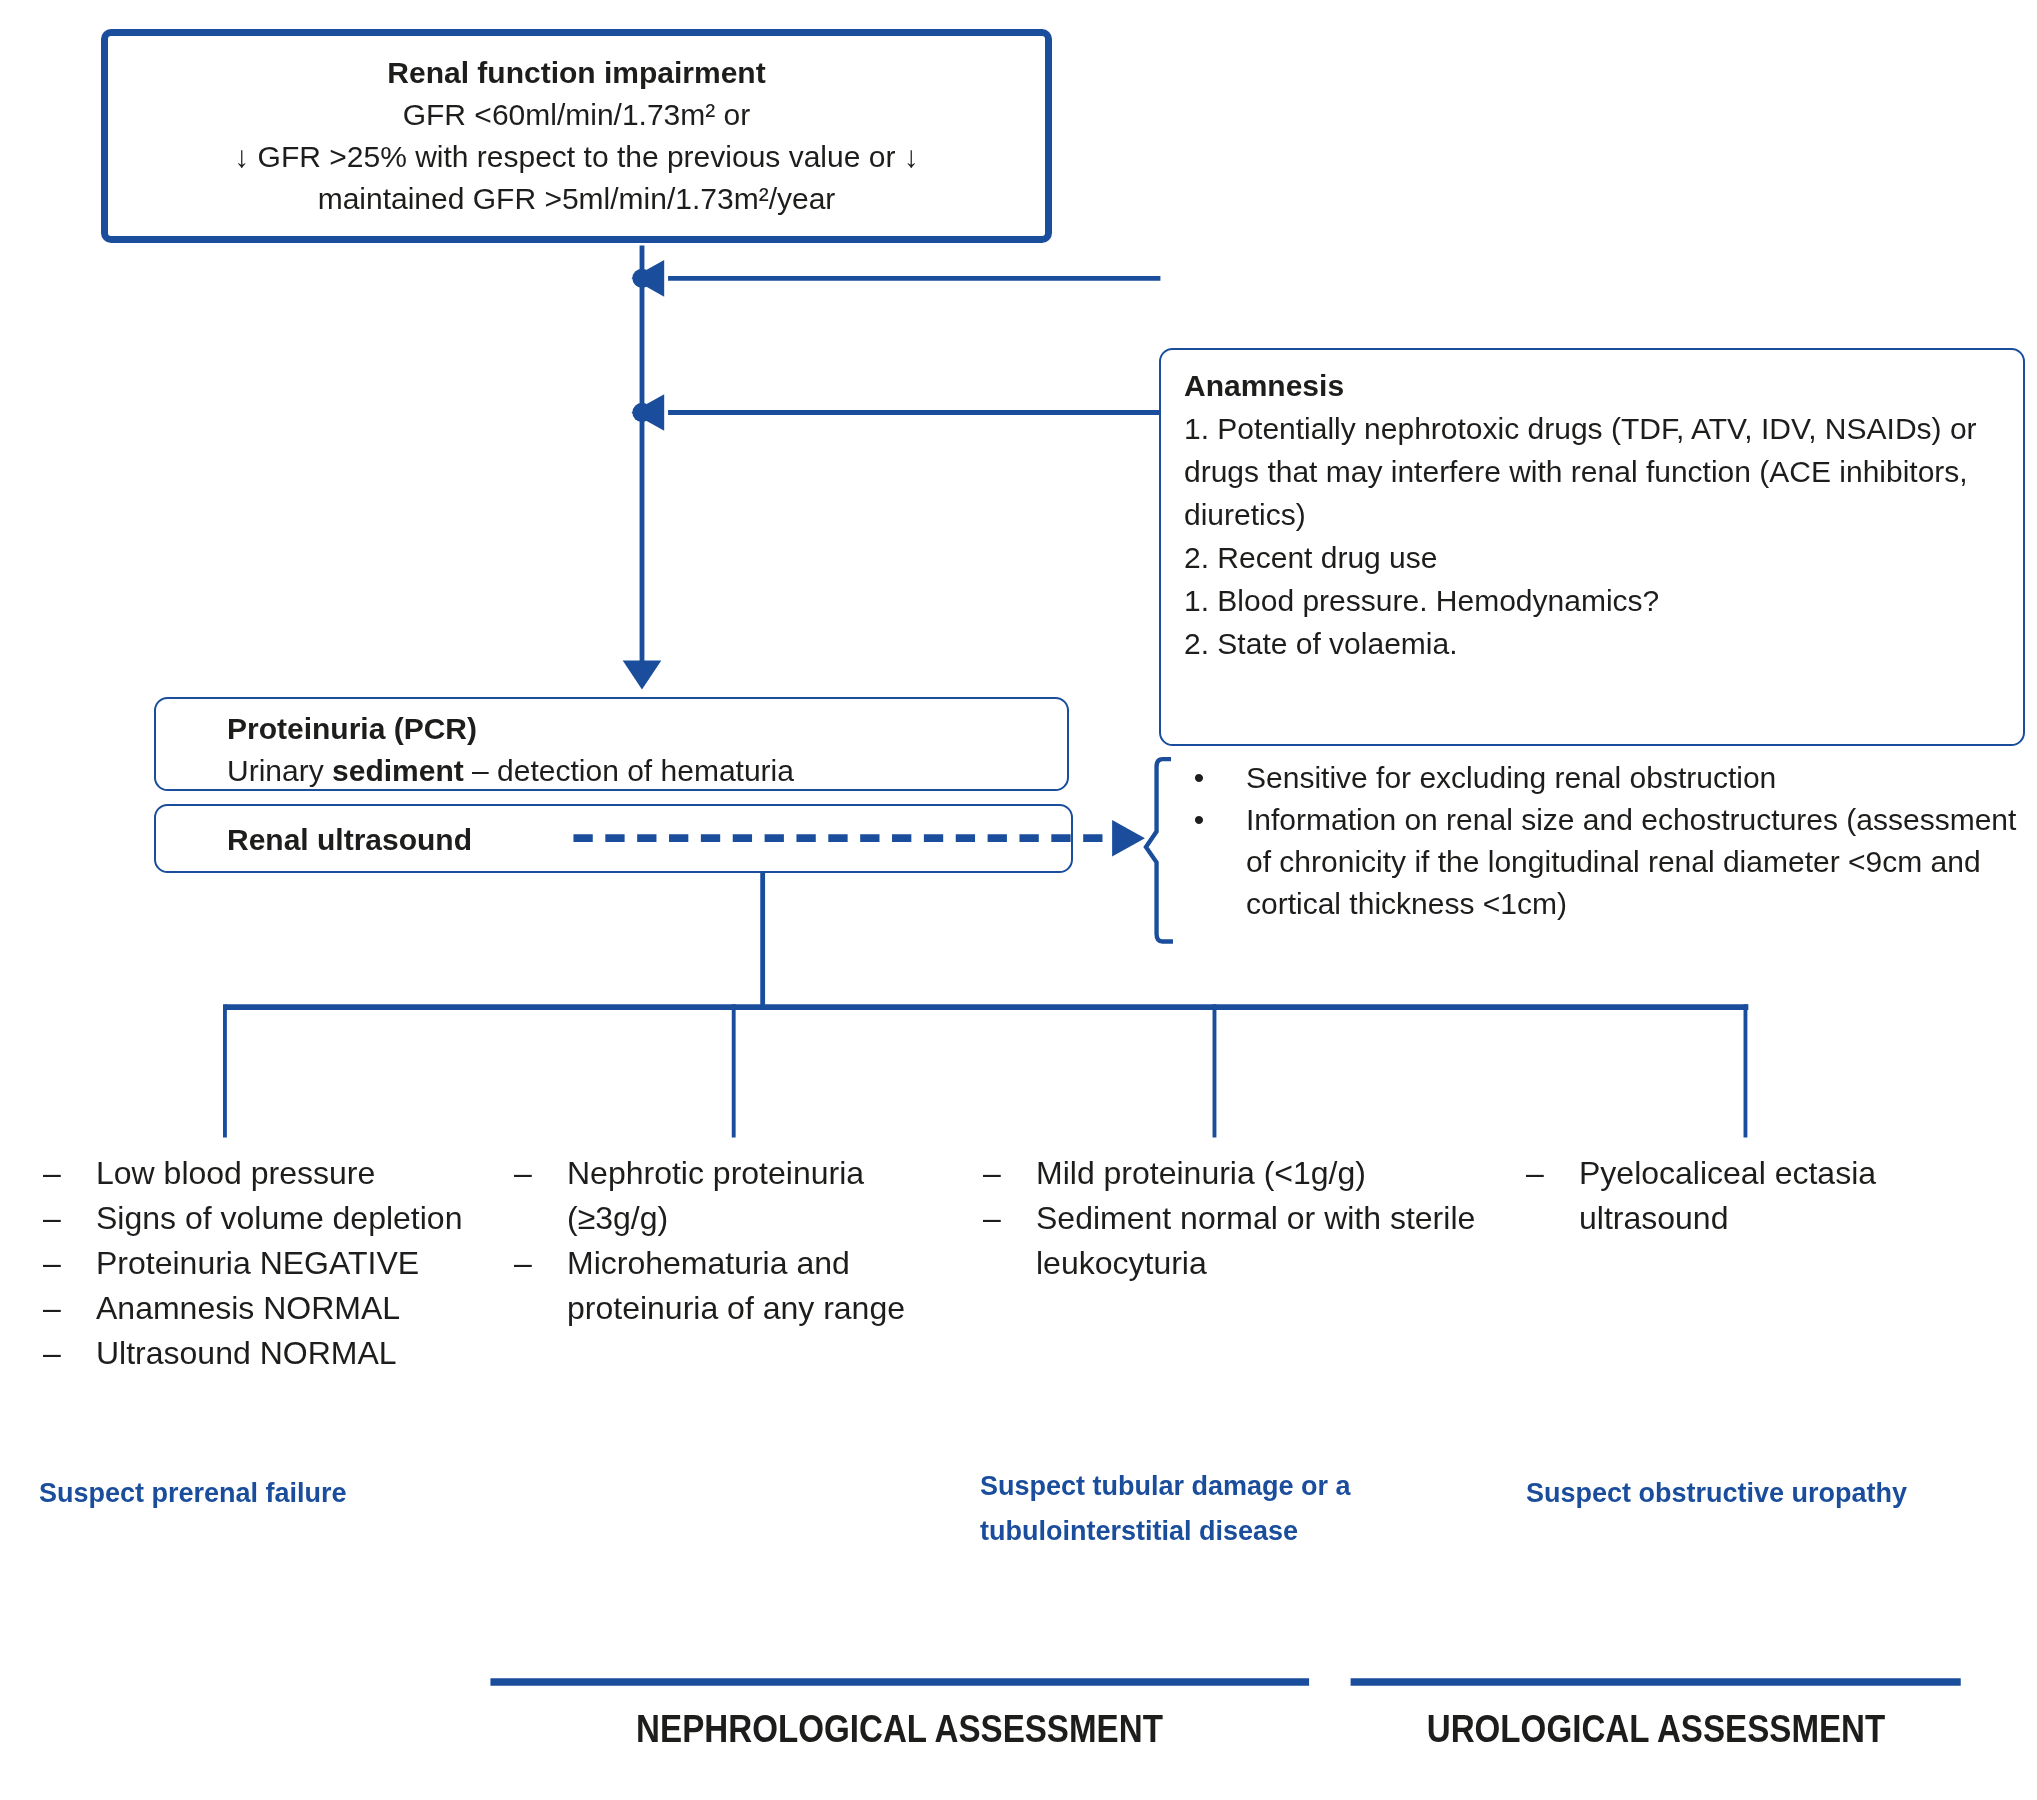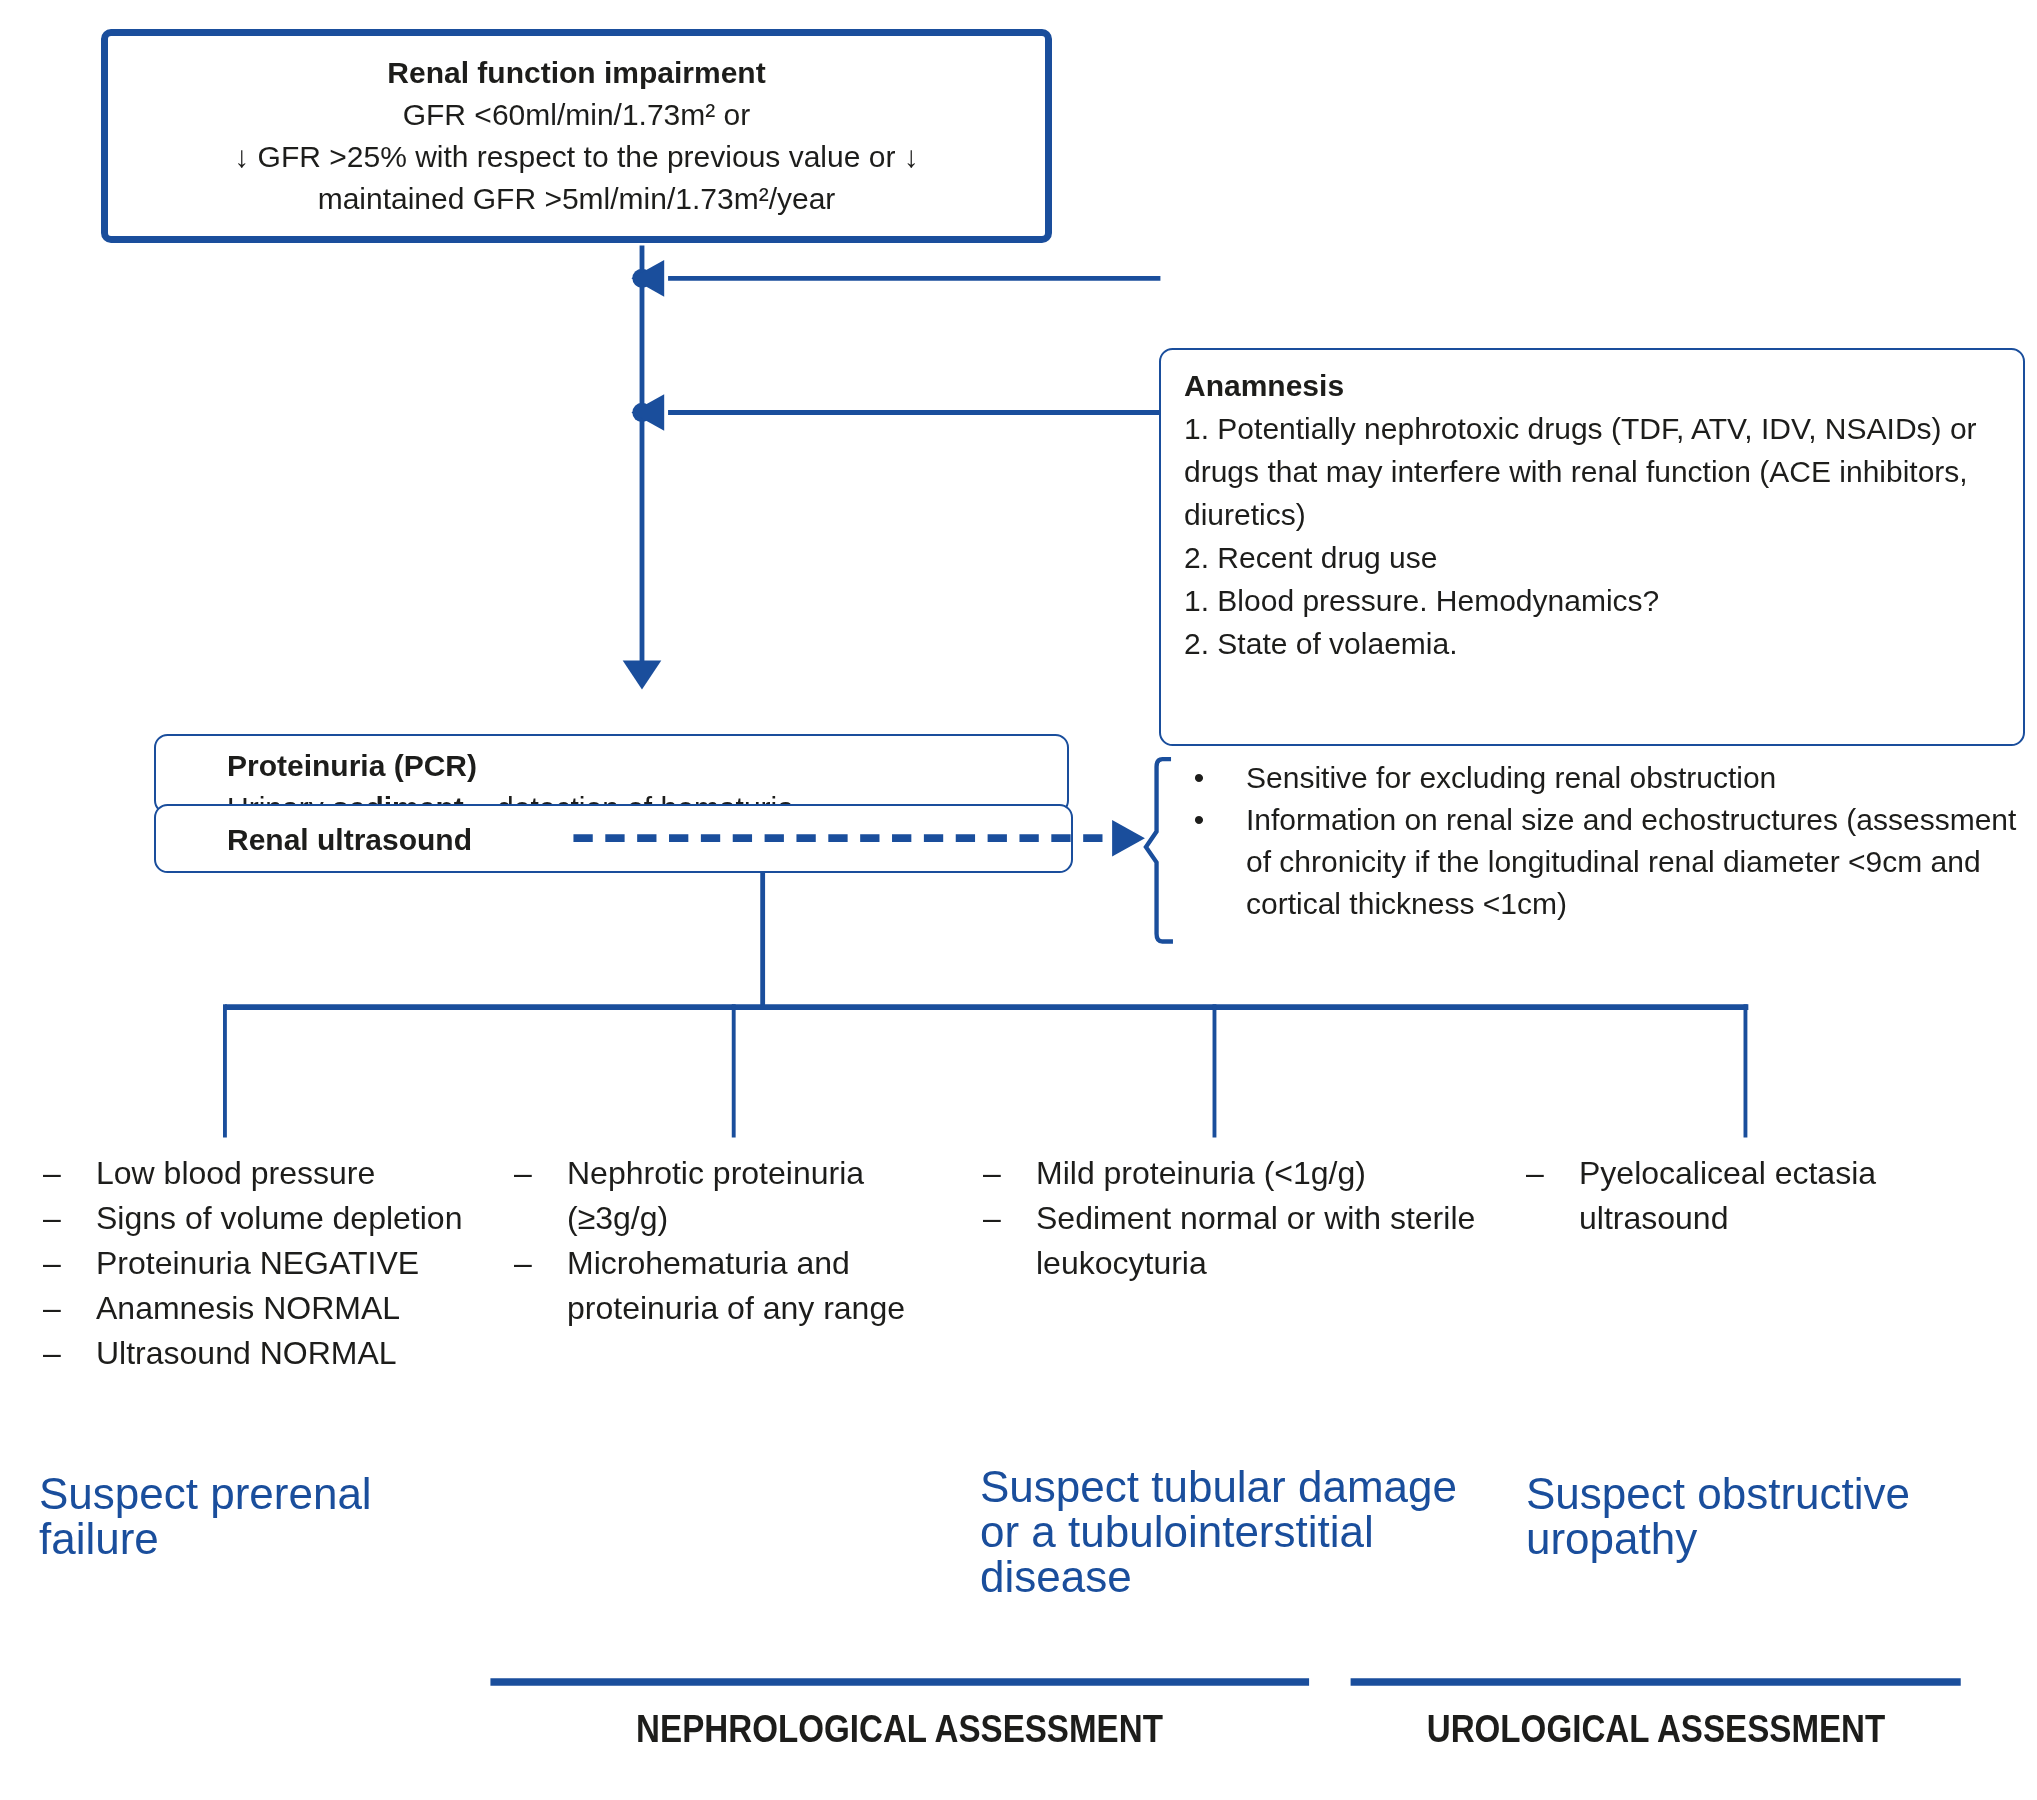--- a/index.html
+++ b/index.html
@@ -39,21 +39,21 @@
   }
   #study-box{
     left:1159px;top:147px;width:866px;height:180px;
     padding:11.6px 23px;line-height:44px;
   }
   #anamnesis-box{
     left:1159px;top:348px;width:866px;height:398px;
     padding:13.5px 23px;line-height:43px;
   }
   #proteinuria-box{
-    left:154px;top:734px;width:915px;height:80px;
+    left:154px;top:697px;width:915px;height:94px;
     padding:8.7px 19.3px 0 71px;line-height:42px;
   }
   #ultrasound-box{
     left:154px;top:804px;width:919px;height:69px;
     padding:12.6px 19.3px 0 71px;line-height:42px;
   }
 
   #ultrasound-notes{
     position:absolute;z-index:1;
     left:1188px;top:757px;width:840px;
@@ -68,22 +68,22 @@
   }
   #branch-1{left:43px;top:1151px;width:425px;}
   #branch-2{left:514px;top:1151px;width:406px;}
   #branch-3{left:983px;top:1151px;width:502px;}
   #branch-4{left:1526px;top:1151px;width:444px;}
   .ditem{position:relative;padding-left:53px;}
   .ditem .dash{position:absolute;left:0;top:0;}
 
   .suspect{
     position:absolute;z-index:1;
-    color:var(--blue);font-weight:400;
-    font-size:44px;line-height:45px;
+    color:var(--blue);font-weight:700;
+    font-size:27px;line-height:45px;
   }
   #suspect-1{left:39px;top:1471px;width:444px;}
   #suspect-2{left:509px;top:1471px;width:357px;}
   #suspect-3{left:980px;top:1464px;width:521px;}
   #suspect-4{left:1526px;top:1471px;width:512px;}
 
   .assessment{
     position:absolute;z-index:1;
     color:#1d1d1b;font-weight:700;
     font-size:39px;text-align:center;

